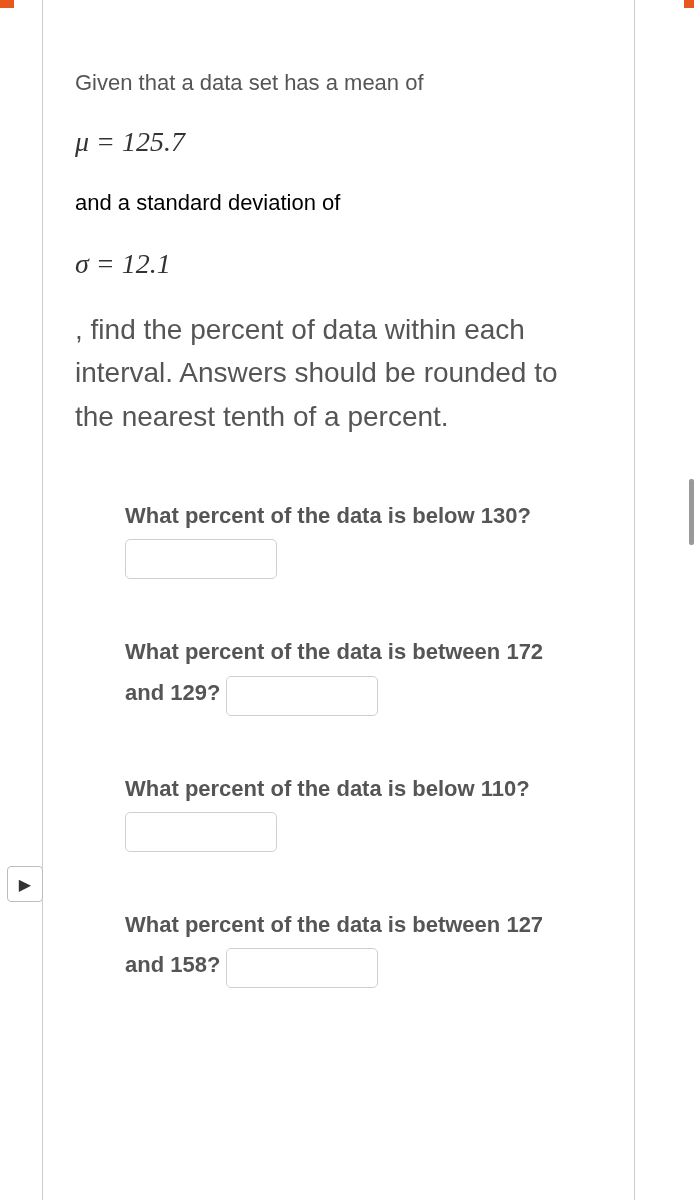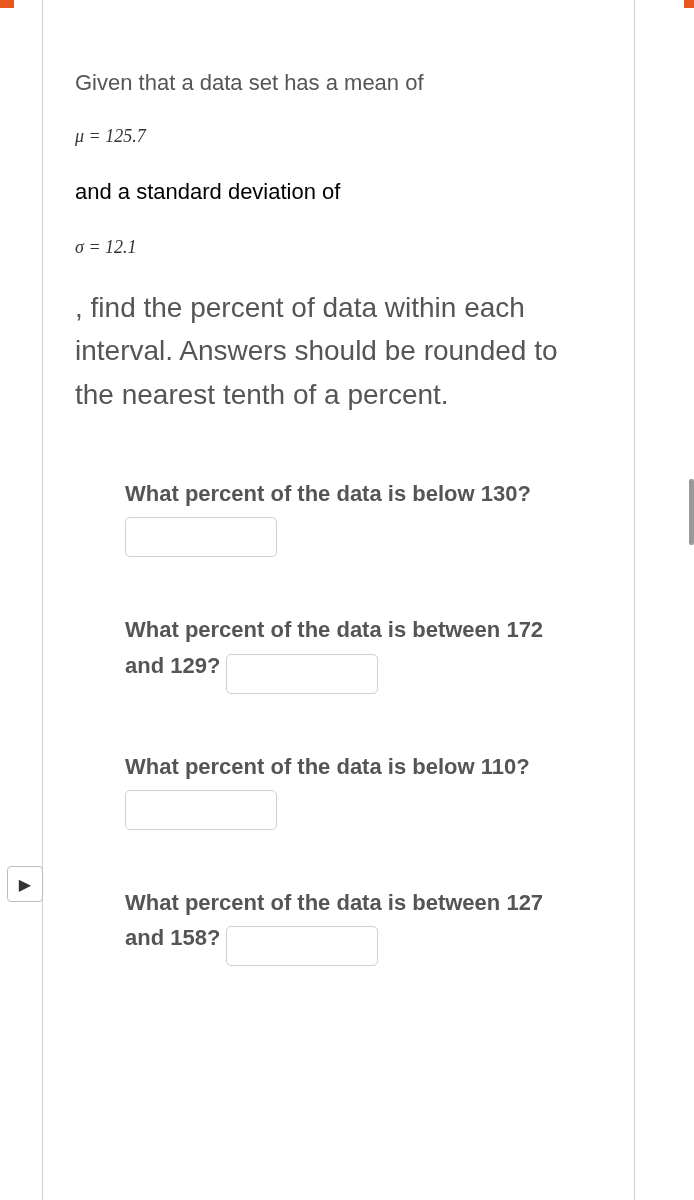--- a/index.html
+++ b/index.html
@@ -59,21 +59,21 @@
     top: 54px;
     color: #333;
     margin-top: 16px;
   }
   .intro-line {
     font-size: 22px;
     color: #555;
     margin-bottom: 30px;
   }
   .formula {
-    font-size: 18px;
+    font-size: 28px;
     font-family: Georgia, "Times New Roman", serif;
     color: #333;
     margin-bottom: 28px;
   }
   .formula .mu { font-style: italic; }
   .formula .sigma { font-style: italic; }
   .mid-text {
     font-size: 22px;
     color: #000000;
     line-height: 1.55;
@@ -100,21 +100,21 @@
     vertical-align: middle;
     width: 152px;
     height: 40px;
     border: 1px solid #d0d0d0;
     border-radius: 5px;
     font-size: 18px;
     padding: 0 8px;
     background: #fff;
     margin-top: 6px;
   }
-  .inline-row { display: flex; flex-wrap: wrap; gap: 8px 6px; }
+  .inline-row { display: flex; align-items: center; flex-wrap: wrap; gap: 8px 6px; }
   .inline-row .qtext { margin: 0; }
   .nav-button {
     position: absolute;
     left: 7px;
     top: 866px;
     width: 36px;
     height: 36px;
     border: 1px solid #bdbdbd;
     border-radius: 4px;
     background: #fff;

